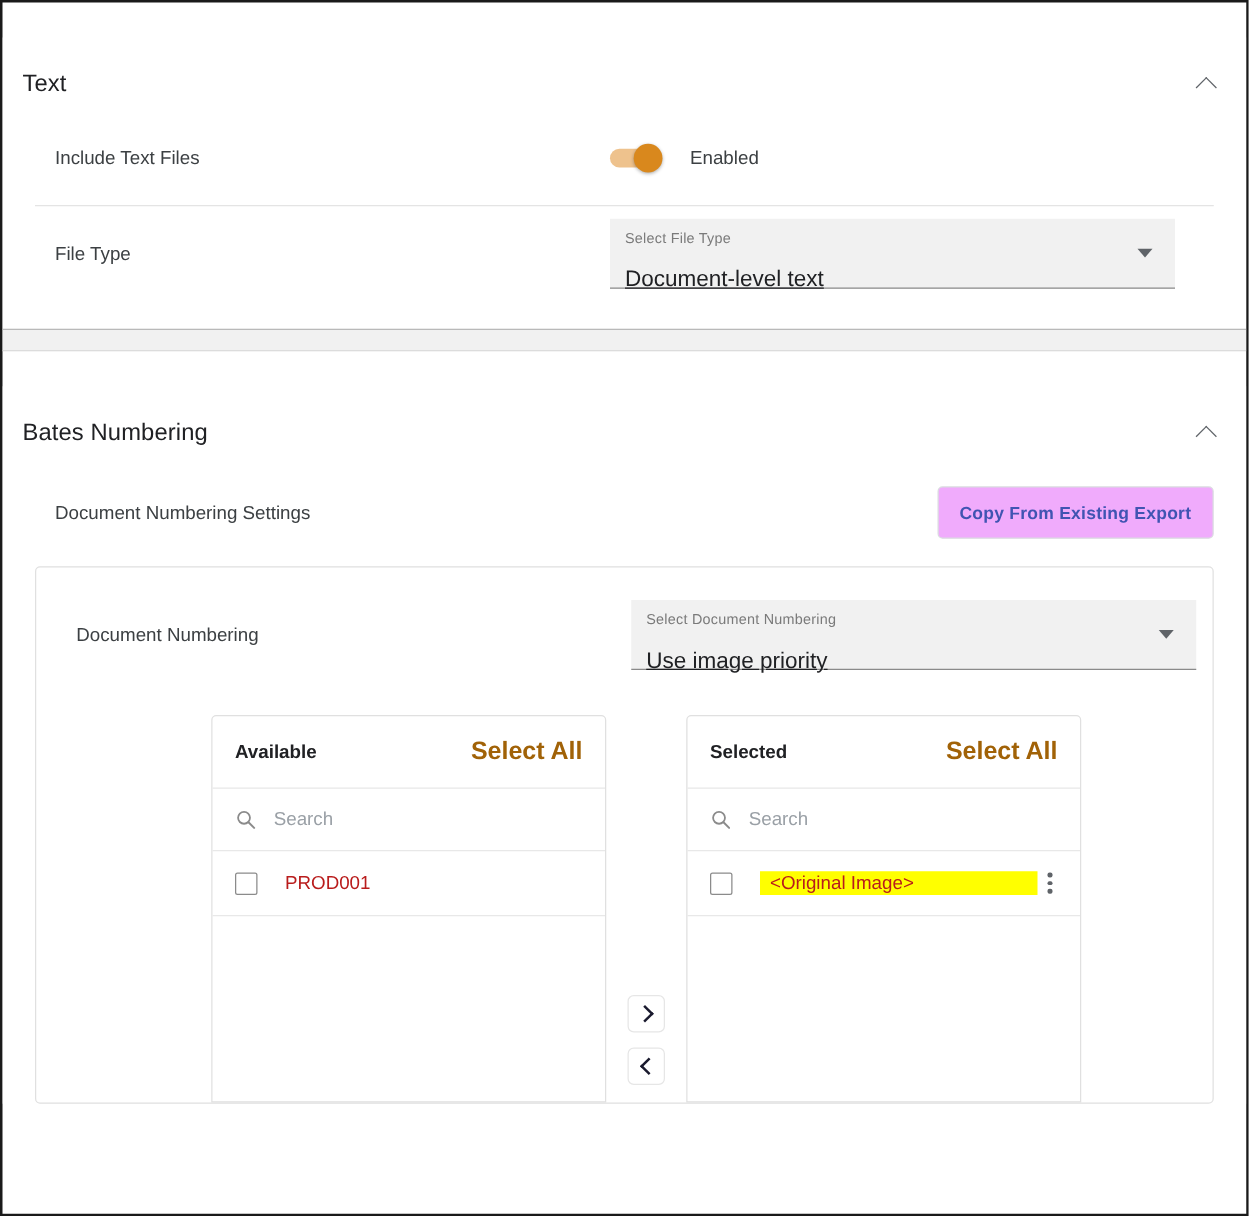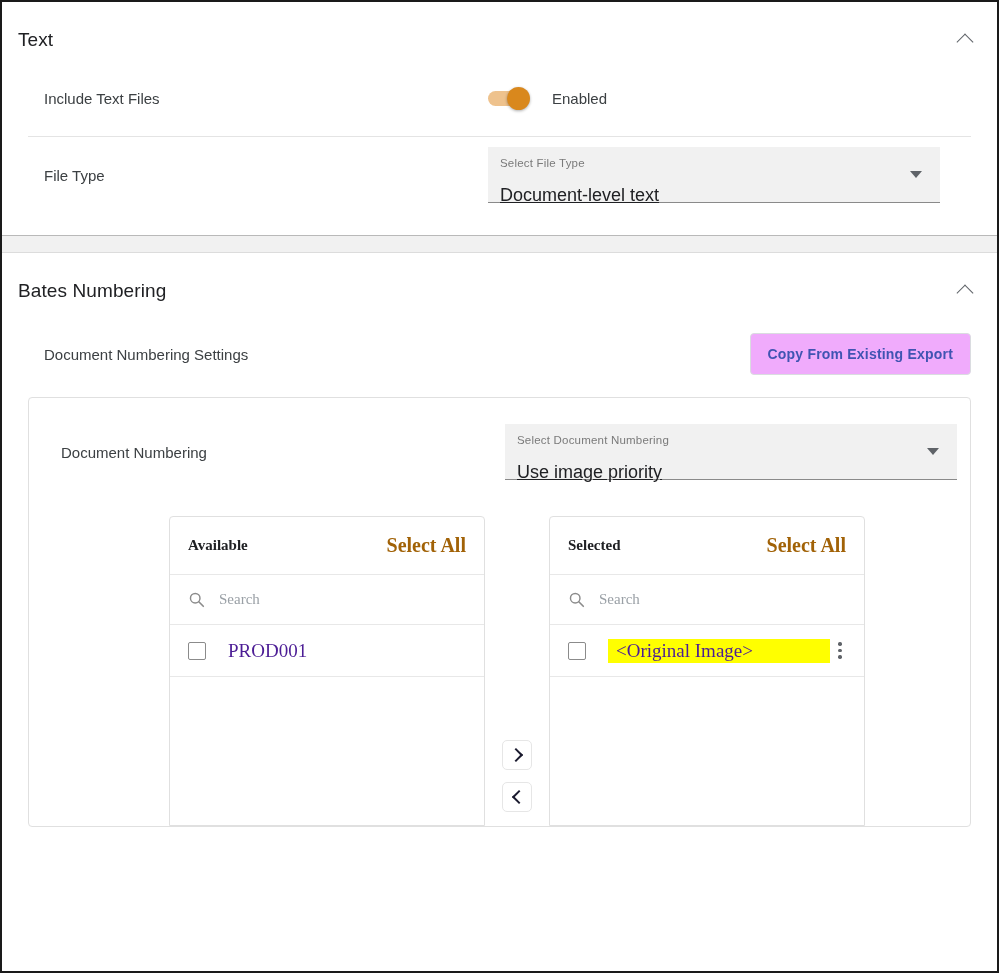--- a/index.html
+++ b/index.html
@@ -24,20 +24,21 @@
   
   .section {
     background: #ffffff;
     box-sizing: border-box;
   }
   .section-header {
     display: flex;
     align-items: center;
     justify-content: space-between;
     padding: 24px 18px 6px 16px;
+    margin-top: 28px;
   }
   .section-title {
     font-size: 19px;
     color: #202124;
     font-weight: 400;
     letter-spacing: .1px;
   }
   .chev-btn {
     width: 28px;
     height: 28px;
@@ -194,21 +195,20 @@
     align-items: flex-start;
     padding: 36px 0 0 140px;
   }
   .list-panel {
     width: 316px;
     border: 1px solid #e0e0e0;
     border-radius: 4px 4px 0 0;
     background: #fff;
     box-sizing: border-box;
     min-height: 310px;
-    font-family: Liberation Serif, serif;
   }
   .lp-header {
     display: flex;
     align-items: center;
     justify-content: space-between;
     height: 58px;
     padding: 0 18px;
     border-bottom: 1px solid #e8e8e8;
     box-sizing: border-box;
   }
@@ -253,22 +253,22 @@
   .cbox {
     width: 18px;
     height: 18px;
     border: 1.6px solid #8b8b8b;
     border-radius: 2px;
     flex: none;
     box-sizing: border-box;
     cursor: pointer;
   }
   .item-text {
-    font-size: 19px;
-    color: #4c1d95;
+    font-size: 15px;
+    color: #b91c1c;
     margin-left: 22px;
     flex: 1;
   }
   .item-text.hl {
     background: #ffff00;
     padding: 1px 8px;
   }
   .kebab {
     width: 20px;
     display: flex;

